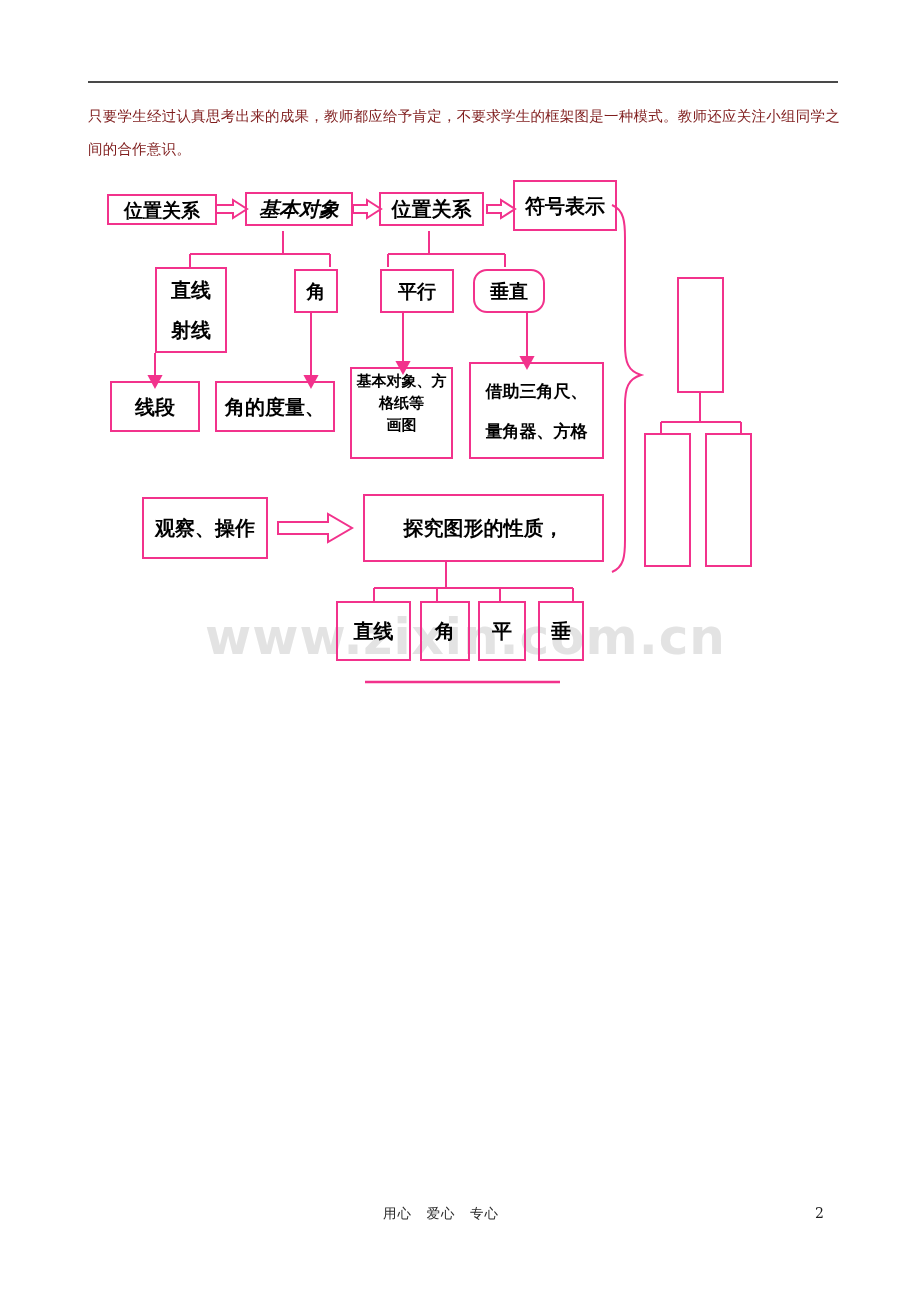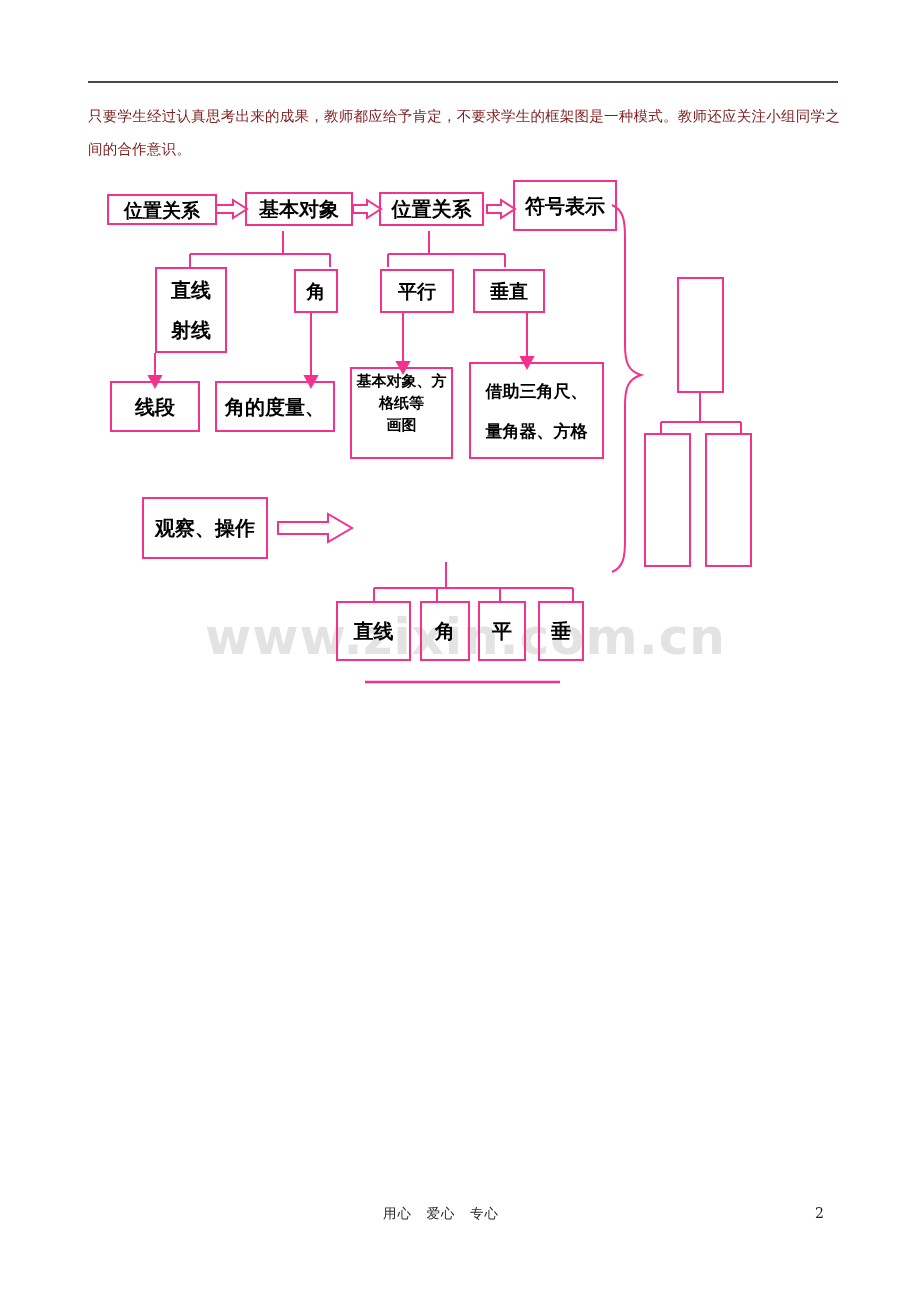--- a/index.html
+++ b/index.html
@@ -187,21 +187,21 @@
         <path d="M661,422 L661,434"></path>
         <path d="M741,422 L741,434"></path>
 
       </g>
     </svg>
 
     <div class="node txt-lg" style="left:107px; top:194px; width:110px; height:31px;">
       <span class="inner">位置关系</span>
     </div>
 
-    <div class="node txt-xl" style="left:245px; top:192px; width:108px; height:34px;">
+    <div class="node txt-xl" style="left:245px; top:192px; width:108px; height:34px;font-style:italic;">
       <span class="inner">基本对象</span>
     </div>
 
     <div class="node txt-xl" style="left:379px; top:192px; width:105px; height:34px;">
       <span class="inner">位置关系</span>
     </div>
 
     <div class="node txt-xl" style="left:513px; top:180px; width:104px; height:51px;">
       <span class="inner">符号表示</span>
     </div>
@@ -212,21 +212,21 @@
     </div>
 
     <div class="node txt-lg" style="left:294px; top:269px; width:44px; height:44px;">
       <span class="inner">角</span>
     </div>
 
     <div class="node txt-lg" style="left:380px; top:269px; width:74px; height:44px;">
       <span class="inner">平行</span>
     </div>
 
-    <div class="node txt-lg" style="left:473px; top:269px; width:72px; height:44px;">
+    <div class="node txt-lg" style="left:473px; top:269px; width:72px; height:44px;border-radius:14px;">
       <span class="inner">垂直</span>
     </div>
 
     <div class="node txt-xl" style="left:110px; top:381px; width:90px; height:51px;">
       <span class="inner">线段</span>
     </div>
 
     <div class="node txt-xl" style="left:215px; top:381px; width:120px; height:51px;">
       <span class="inner">角的度量、</span>
     </div>
@@ -238,20 +238,23 @@
 
     <div class="node txt-md" style="left:469px; top:362px; width:135px; height:97px;">
       <span class="inner" style="font-size:17px; line-height:40px;">借助三角尺、
 量角器、方格</span>
     </div>
 
     <div class="node txt-xl" style="left:142px; top:497px; width:126px; height:62px;">
       <span class="inner">观察、操作</span>
     </div>
 
+    <div class="node txt-xl" style="left:363px; top:494px; width:241px; height:68px;">
+      <span class="inner">探究图形的性质，</span>
+    </div>
 
     <div class="node txt-xl" style="left:336px; top:601px; width:75px; height:60px;">
       <span class="inner">直线</span>
     </div>
 
     <div class="node txt-xl" style="left:420px; top:601px; width:50px; height:60px;">
       <span class="inner">角</span>
     </div>
 
     <div class="node txt-xl" style="left:478px; top:601px; width:48px; height:60px;">

